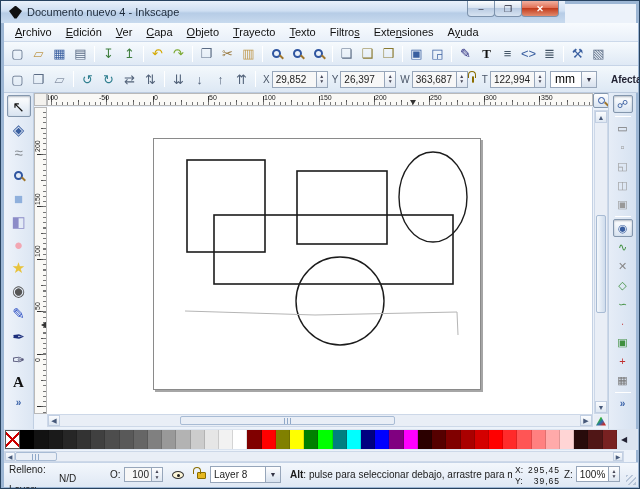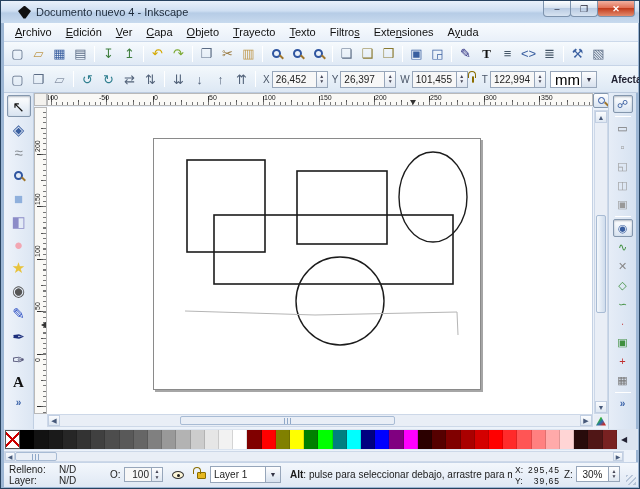--- a/index.html
+++ b/index.html
@@ -1,22 +1,22 @@
 <!DOCTYPE html>
 <html><head>
 <meta charset="utf-8">
 <style>
   html,body{margin:0;padding:0;background:#555;}
   *{box-sizing:border-box;font-family:"Liberation Sans",sans-serif;}
   .window{position:relative;width:640px;height:489px;background:#ecf2fa;border:1px solid #27425f;outline:none;
           box-shadow:inset 0 0 0 3px #9cb6d4;overflow:hidden;}
   
-  .titlebar{position:absolute;left:0;top:0;width:640px;height:22px;
+  .titlebar{position:absolute;left:0;top:0;width:564px;height:22px;
     background:linear-gradient(#e8f0fa 0%,#cfdff2 45%,#b6cce6 55%,#c8daee 100%);
-    display:flex;align-items:center;padding-left:17px;}
+    display:flex;align-items:center;padding-left:8px;}
   .app-ico{width:13px;height:13px;background:#111;clip-path:polygon(50% 0,100% 42%,58% 100%,42% 100%,0 42%);margin-right:5px;}
   .title-text{font-size:11px;color:#1d2a3a;}
   .winbtns{position:absolute;right:6px;top:0;display:flex;}
   .wbtn{width:28px;height:16px;border:1px solid #7d93ad;border-top:none;border-radius:0 0 4px 4px;
     background:linear-gradient(#fdfeff,#d4e0ee 50%,#b9cbe2 50%,#d7e3f1);display:flex;align-items:center;justify-content:center;
     font-size:9px;color:#223;margin-left:-1px;}
   .wbtn.close{width:38px;background:linear-gradient(#f2b0a0,#e06a4e 50%,#c33d1e 50%,#e28a6d);color:#fff;font-weight:bold;}
   
   .menubar{position:absolute;left:3px;top:22px;width:634px;height:19px;background:linear-gradient(#f8fbfe,#e9f0f9);
     border-bottom:1px solid #ccd9ea;display:flex;align-items:center;padding-left:4px;}
@@ -35,21 +35,21 @@
   .mag::after{content:"";position:absolute;width:5px;height:2px;background:#a0762c;right:-5px;bottom:-2px;transform:rotate(45deg);}
   .field{display:flex;align-items:center;margin-left:4px;}
   .field .flabel{font-size:10px;color:#4a5668;margin-right:2px;}
   .spinbox{width:45px;height:17px;border:1px solid #97a6ba;background:#f7f7f7;font-size:10px;color:#222;
     display:flex;align-items:center;padding-left:3px;}
   .spinner{width:11px;height:17px;border:1px solid #97a6ba;border-left:none;background:linear-gradient(#fdfdfe,#dfe7f1);
     display:flex;flex-direction:column;align-items:center;justify-content:center;font-size:5px;color:#445;line-height:1.1;}
   .lock-open{position:relative;width:9px;height:7px;background:#e6b71e;border:1px solid #8a6d00;border-radius:1px;margin:0 4px;}
   .lock-open::before{content:"";position:absolute;left:-5px;top:-6px;width:6px;height:6px;border:1.5px solid #8a6d00;
     border-bottom:none;border-radius:4px 4px 0 0;}
-  .unitbox{width:32px;height:17px;border:1px solid #97a6ba;background:#fff;font-size:15px;display:flex;align-items:center;padding-left:4px;}
+  .unitbox{width:32px;height:17px;border:1px solid #97a6ba;background:#fff;font-size:12px;display:flex;align-items:center;padding-left:4px;}
   .dropbtn{width:15px;height:17px;border:1px solid #97a6ba;border-left:none;background:linear-gradient(#fdfdfe,#d7e1ee);
     font-size:7px;display:flex;align-items:center;justify-content:center;color:#334;}
   .affect{font-size:10px;font-weight:bold;color:#223;margin-left:14px;}
   
   .toolbox{position:absolute;left:3px;top:92px;width:30px;height:336px;background:linear-gradient(90deg,#eef3fa,#dce6f3);
     border-right:1px solid #c0cfe2;display:flex;flex-direction:column;align-items:center;padding-top:2px;}
   .toolbox .tbtn{width:24px;height:22px;margin-bottom:1px;}
   .toolbox .glyph{font-size:15px;}
   .snapbar{position:absolute;right:3px;top:92px;width:28px;height:336px;background:linear-gradient(90deg,#e6edf7,#d6e2f1);
     border-left:1px solid #c0cfe2;display:flex;flex-direction:column;align-items:center;padding-top:2px;}
@@ -101,21 +101,21 @@
   .pal-arrow{width:14px;display:flex;align-items:center;justify-content:center;font-size:8px;color:#223;}
   .pal-scroll{position:absolute;left:3px;top:450px;width:620px;height:11px;background:#e9eef6;border:1px solid #cdd8e8;display:flex;align-items:center;}
   .pal-scroll .sarrow{width:10px;font-size:6px;}
   .pal-scroll .sthumb{width:42px;height:9px;}
   
   .statusbar{position:absolute;left:3px;top:461px;width:634px;height:25px;background:linear-gradient(#f3f7fc,#dfe8f4);
     border-top:1px solid #c6d4e7;font-size:10px;color:#222;}
   .fs-block{position:absolute;left:5px;top:1px;line-height:11px;}
   .fs-row{display:flex;}
   .fs-row .lab{width:50px;}
-  .fs-row .val{width:30px;}
+  .fs-row .val{width:30px;margin-top:9px;}
   .o-label{position:absolute;left:106px;top:6px;}
   .o-box{position:absolute;left:120px;top:4px;width:28px;height:15px;border:1px solid #97a6ba;background:#f7f7f7;
     display:flex;align-items:center;justify-content:flex-end;padding-right:2px;}
   .o-spin{position:absolute;left:148px;top:4px;height:15px;}
   .icon-eye{position:absolute;left:168px;top:8px;width:12px;height:8px;border:1px solid #333;border-radius:50%;background:#fdf6d8;}
   .icon-eye::after{content:"";position:absolute;left:3.5px;top:1.5px;width:3px;height:3px;border-radius:50%;background:#222;}
   .sb-lock{position:absolute;left:189px;top:9px;}
   .layer-box{position:absolute;left:206px;top:3px;width:56px;height:17px;border:1px solid #97a6ba;background:#fff;
     display:flex;align-items:center;padding-left:3px;font-size:10px;}
   .layer-drop{position:absolute;left:262px;top:3px;}
@@ -282,31 +282,31 @@
         <span class="tbtn">
           <span class="glyph" style="color: rgb(83, 99, 122);">↑</span>
         </span>
         <span class="tbtn">
           <span class="glyph" style="color: rgb(83, 99, 122);">⇈</span>
         </span>
         <span class="tsep"></span>
       </span>
     <span class="field">
       <span class="flabel">X</span>
-      <span class="spinbox">26,452</span>
+      <span class="spinbox">29,852</span>
       <span class="spinner">▲<br>▼</span>
     </span>
     <span class="field">
       <span class="flabel">Y</span>
       <span class="spinbox">26,397</span>
       <span class="spinner">▲<br>▼</span>
     </span>
     <span class="field">
       <span class="flabel">W</span>
-      <span class="spinbox">101,455</span>
+      <span class="spinbox">363,687</span>
       <span class="spinner">▲<br>▼</span>
     </span>
     <span class="lock-open"></span>
     <span class="field">
       <span class="flabel">T</span>
       <span class="spinbox">122,994</span>
       <span class="spinner">▲<br>▼</span>
     </span>
     <span class="field">
       <span class="unitbox">mm</span>
@@ -526,31 +526,31 @@
       <div class="fs-row">
         <span class="lab">Layer:</span>
         <span class="val">N/D</span>
       </div>
     </div>
     <span class="o-label">O:</span>
     <span class="o-box">100</span>
     <span class="spinner o-spin">▲<br>▼</span>
     <span class="icon-eye"></span>
     <span class="lock-open sb-lock"></span>
-    <span class="layer-box">Layer 1</span>
+    <span class="layer-box">Layer 8</span>
     <span class="dropbtn layer-drop">▼</span>
     <span class="sb-msg"><b>Alt</b><span>: pulse para seleccionar debajo, arrastre para mover la selecci</span></span>
     <div class="coords">
       <div class="cr">
           <span class="cl">X:</span>
           <span class="cv">295,45</span>
         </div>
       <div class="cr">
           <span class="cl">Y:</span>
           <span class="cv">39,65</span>
         </div>
     </div>
     <span class="z-label">Z:</span>
-    <span class="z-box">30%</span>
+    <span class="z-box">100%</span>
     <span class="spinner z-spin">▲<br>▼</span>
     <span class="grip"></span>
   </div>
 </div>
 
 </body></html>

